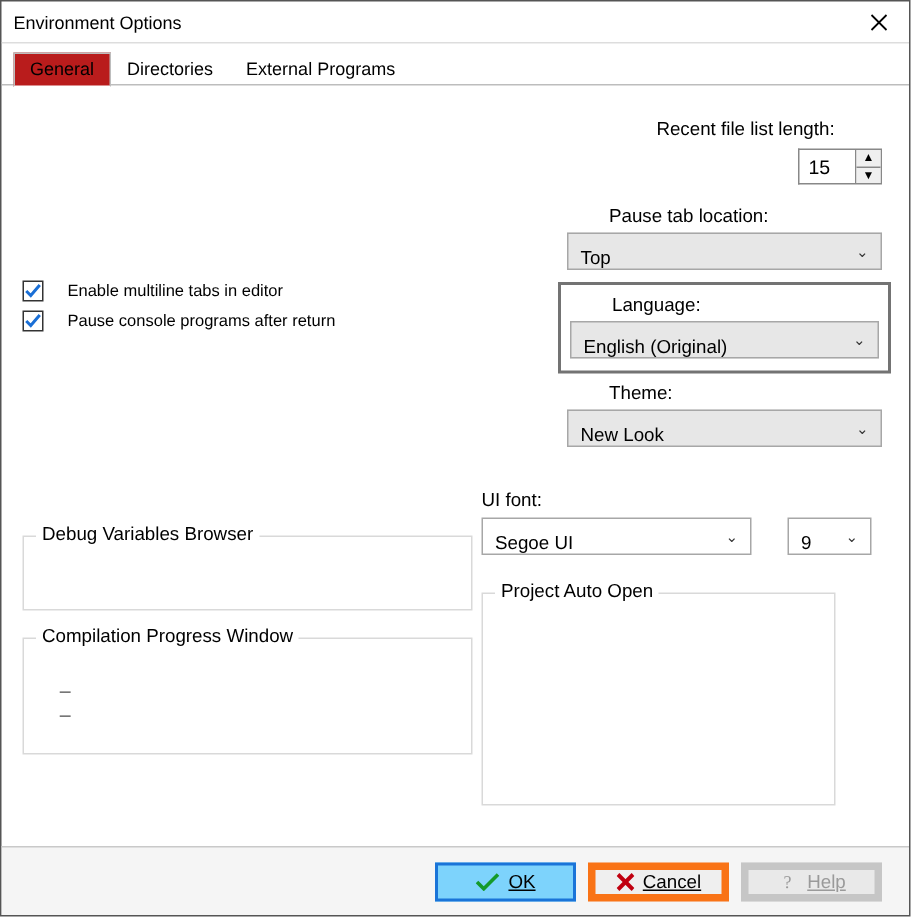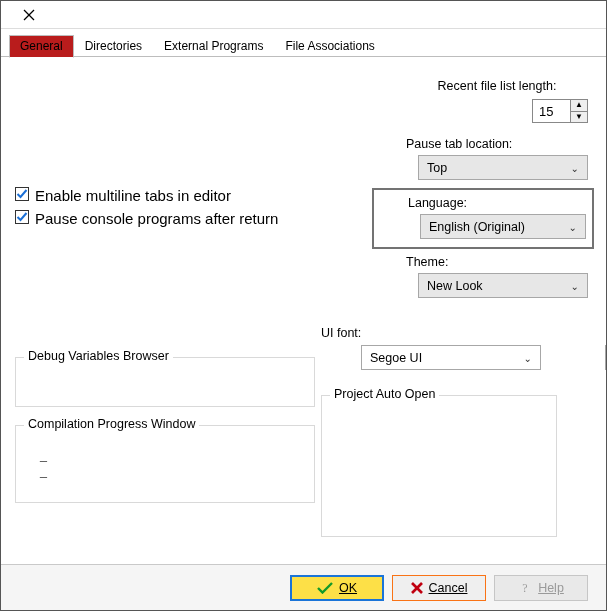--- a/index.html
+++ b/index.html
@@ -69,24 +69,24 @@
 
   
   .leftcol {
     position:absolute;
     left: 14px;
     top: 130px;
     width: 300px;
   }
   .checkrow {
     display:flex;
-    align-items:flex-start;
-    gap:6px;
+    align-items:center;
+    gap:16px;
     margin-bottom:6px;
-    font-size:15px;
+    font-size:11px;
   }
   .cbox {
     width:14px; height:14px;
     border:1px solid #333;
     display:inline-flex;
     align-items:center;
     justify-content:center;
     background:#fff;
   }
   .cbox.checked svg { display:block; }
@@ -116,25 +116,24 @@
   }
   .spinner .btns div {
     flex:1; display:flex; align-items:center; justify-content:center;
     background:#efefef; font-size:8px; line-height:1;
   }
   .spinner .btns div + div { border-top:1px solid #888; }
 
   .combo {
     height:25px; border:1px solid #a7a7a7;
     background:#e7e7e7;
-    display:flex; align-items:center;
+    display:flex; align-items:flex-end;
     padding-left:8px; font-size:12.5px;
     margin-bottom:10px;
     position:relative;
-    margin-left:40px;
   }
   .combo .chev {
     position:absolute; right:8px; top:50%; transform:translateY(-50%);
     font-size:10px; color:#323232;
   }
 
   .redbox {
     border:2px solid #737373;
     padding: 6px 6px 8px 6px;
     margin: -2px -6px 8px -6px;
@@ -181,54 +180,54 @@
     border-top:1px solid #c9c9c9;
     background:#f5f5f5;
     display:flex;
     justify-content:flex-end;
     align-items:center;
     padding-right:18px;
     gap:8px;
   }
   .btn {
     height:26px; min-width:94px;
-    border:1px solid #f97316;
+    border:5px solid #f97316;
     background:#efefef;
     display:inline-flex;
     align-items:center;
     justify-content:center;
     gap:6px;
     font-size:12.5px;
     padding:0 10px;
   }
-  .btn.primary { border:2px solid #1a74d8; background:#fde047; }
+  .btn.primary { border:2px solid #1a74d8; background:#7dd3fc; }
   .btn.disabled { color:#9a9a9a; border-color:#c6c6c6; background:#e9e9e9; }
   .under { text-decoration: underline; text-underline-offset:1px; }
 
   .ico-check { width:16px; height:12px; }
   .ico-x { width:12px; height:12px; }
   .ico-help { width:14px; height:14px; }
 </style>
 </head>
 <body>
 
 <div class="titlebar">
+  <span class="title">Environment Options</span>
   <div class="close-btn">
     <svg width="12" height="12" viewBox="0 0 12 12">
         <line x1="1" y1="1" x2="11" y2="11" stroke="#000" stroke-width="1.2"></line>
         <line x1="11" y1="1" x2="1" y2="11" stroke="#000" stroke-width="1.2"></line>
       </svg>
   </div>
 </div>
 
 <div class="tabstrip">
   <div class="tab active">General</div>
   <div class="tab">Directories</div>
   <div class="tab">External Programs</div>
-  <div class="tab">File Associations</div>
 </div>
 
 <div class="client">
 
   <div class="rightcol">
     <div class="field-label" style="text-align:center">Recent file list length:</div>
     <div class="spinner-row">
       <div class="spinner">
         <div class="val">15</div>
         <div class="btns">

